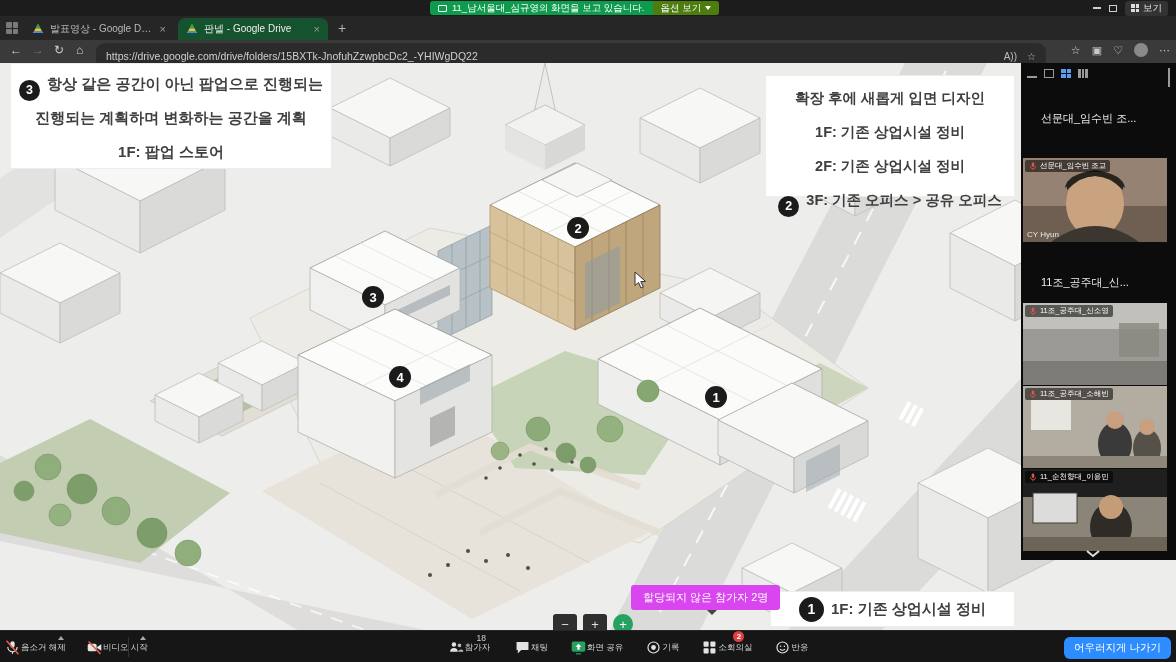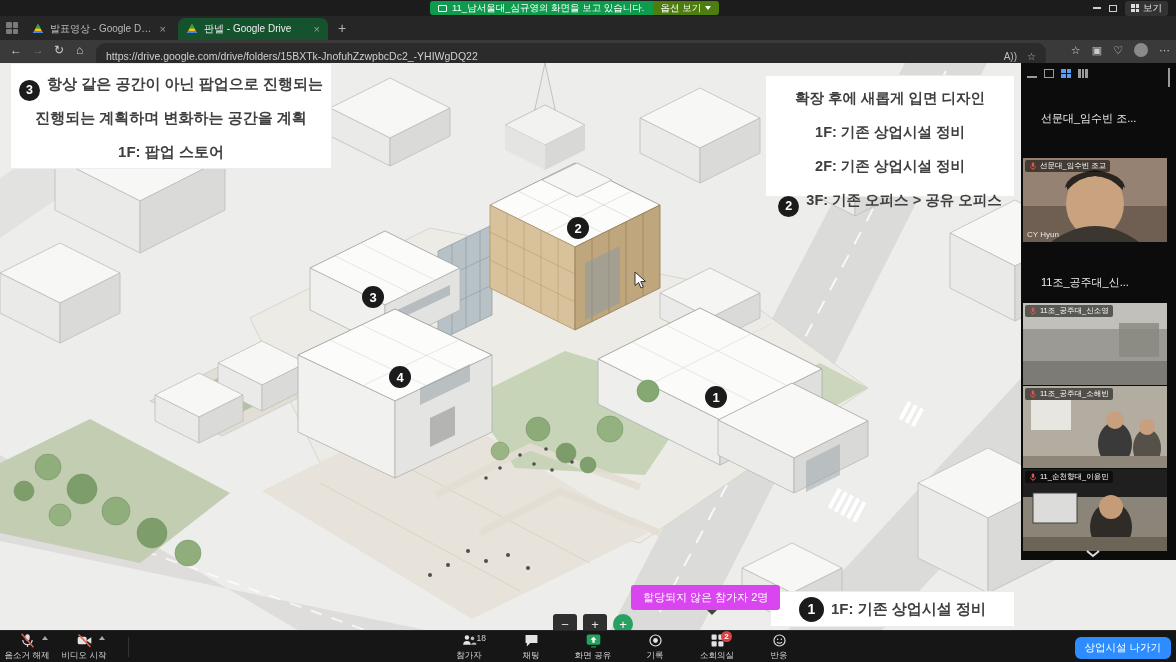--- a/index.html
+++ b/index.html
@@ -81,23 +81,23 @@
   .vp-controls-right { position:absolute; right:6px; top:6px; }
   .vp-header { position:absolute; left:20px; color:#eaeaea; font-size:11px; white-space:nowrap; }
   .vtile { position:absolute; left:2px; width:144px; height:84px; background:#222; overflow:hidden; }
   .vtile svg { display:block; }
   .vlabel { position:absolute; left:2px; top:2px; display:flex; align-items:center; gap:3px; background:rgba(0,0,0,.55); color:#fff; font-size:7.5px; padding:1px 4px; border-radius:2px; white-space:nowrap; }
   .watermark { position:absolute; left:4px; bottom:3px; color:rgba(255,255,255,.85); font-size:8px; }
   #vp-chevron { position:absolute; left:64px; bottom:2px; }
 
   
   #zoom-toolbar { position:absolute; left:0; top:630px; width:1176px; height:32px; background:#161616; border-top:1px solid #262626; }
-  .tb-left { position:absolute; left:4px; top:1px; display:flex; gap:11px; }
+  .tb-left { position:absolute; left:4px; top:1px; display:flex; gap:20px; }
   .tb-center { position:absolute; left:446px; top:1px; display:flex; gap:16px; }
-  .tbtn { position:relative; display:flex; flex-direction:column; align-items:center; justify-content:center; min-width:46px; height:30px; }
+  .tbtn { position:relative; display:flex; flex-direction:row; align-items:center; justify-content:center; min-width:46px; height:30px; }
   .tbtn .tlabel { color:#d6d6d6; font-size:8.5px; margin-top:1px; white-space:nowrap; }
   .ticon svg { display:block; }
   .mini-caret { position:absolute; right:2px; top:4px; width:0; height:0; border-left:3px solid transparent; border-right:3px solid transparent; border-bottom:4px solid #a8a8a8; }
   .tb-sep { position:absolute; left:128px; top:6px; width:1px; height:20px; background:#333; }
   .pcount { position:absolute; right:6px; top:1px; color:#d0d0d0; font-size:8.5px; }
   .badge { position:absolute; right:8px; top:-1px; min-width:11px; height:11px; border-radius:6px; background:#e04040; color:#fff; font-size:8px; font-weight:700; display:flex; align-items:center; justify-content:center; padding:0 2px; }
   .leave-btn { position:absolute; right:5px; top:6px; background:#2d8cff; color:#fff; border:none; border-radius:6px; font-size:10.5px; padding:4px 10px; font-family:inherit; }
 </style>
 </head>
 <body>
@@ -577,16 +577,16 @@
               <circle cx="10" cy="10" r="6.5" fill="none" stroke="#e3e3e3" stroke-width="1.4"></circle>
               <circle cx="7.8" cy="8.5" r="0.9" fill="#e3e3e3"></circle>
               <circle cx="12.2" cy="8.5" r="0.9" fill="#e3e3e3"></circle>
               <path d="M7 12a4 3 0 0 0 6 0" fill="none" stroke="#e3e3e3" stroke-width="1.2"></path>
             </svg>
         </span>
         <span class="tlabel">반응</span>
       </div>
     </div>
 
-    <button class="leave-btn">상업시설 나가기</button>
+    <button class="leave-btn">어우러지게 나가기</button>
   </div>
 
 </div>
 
 </body></html>

